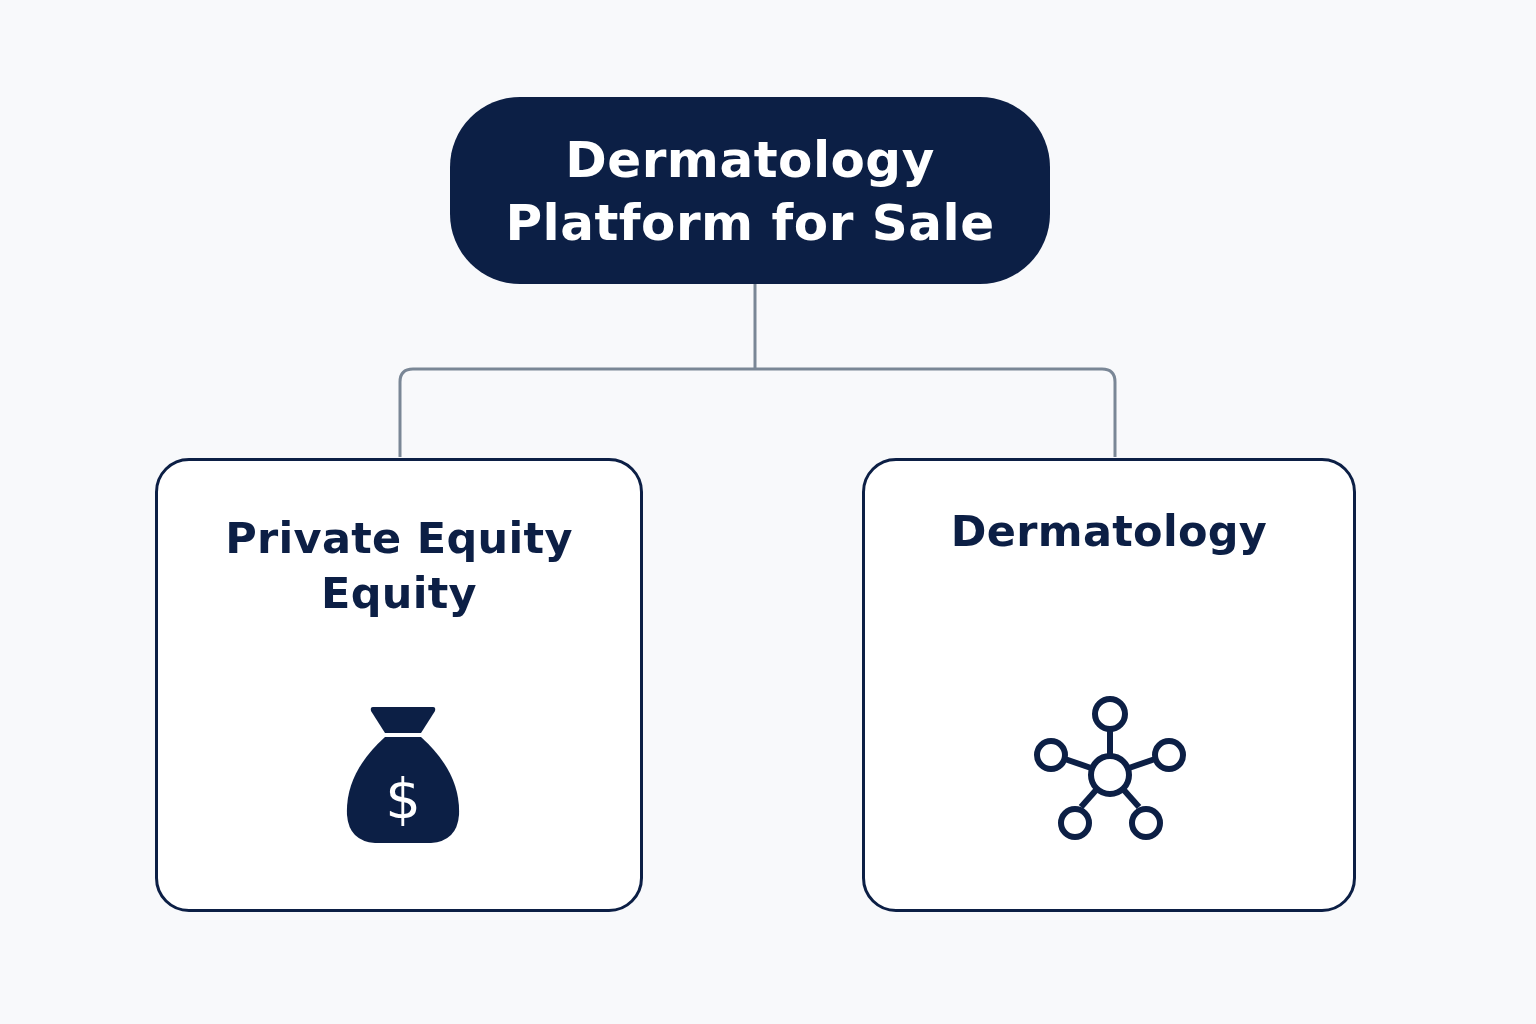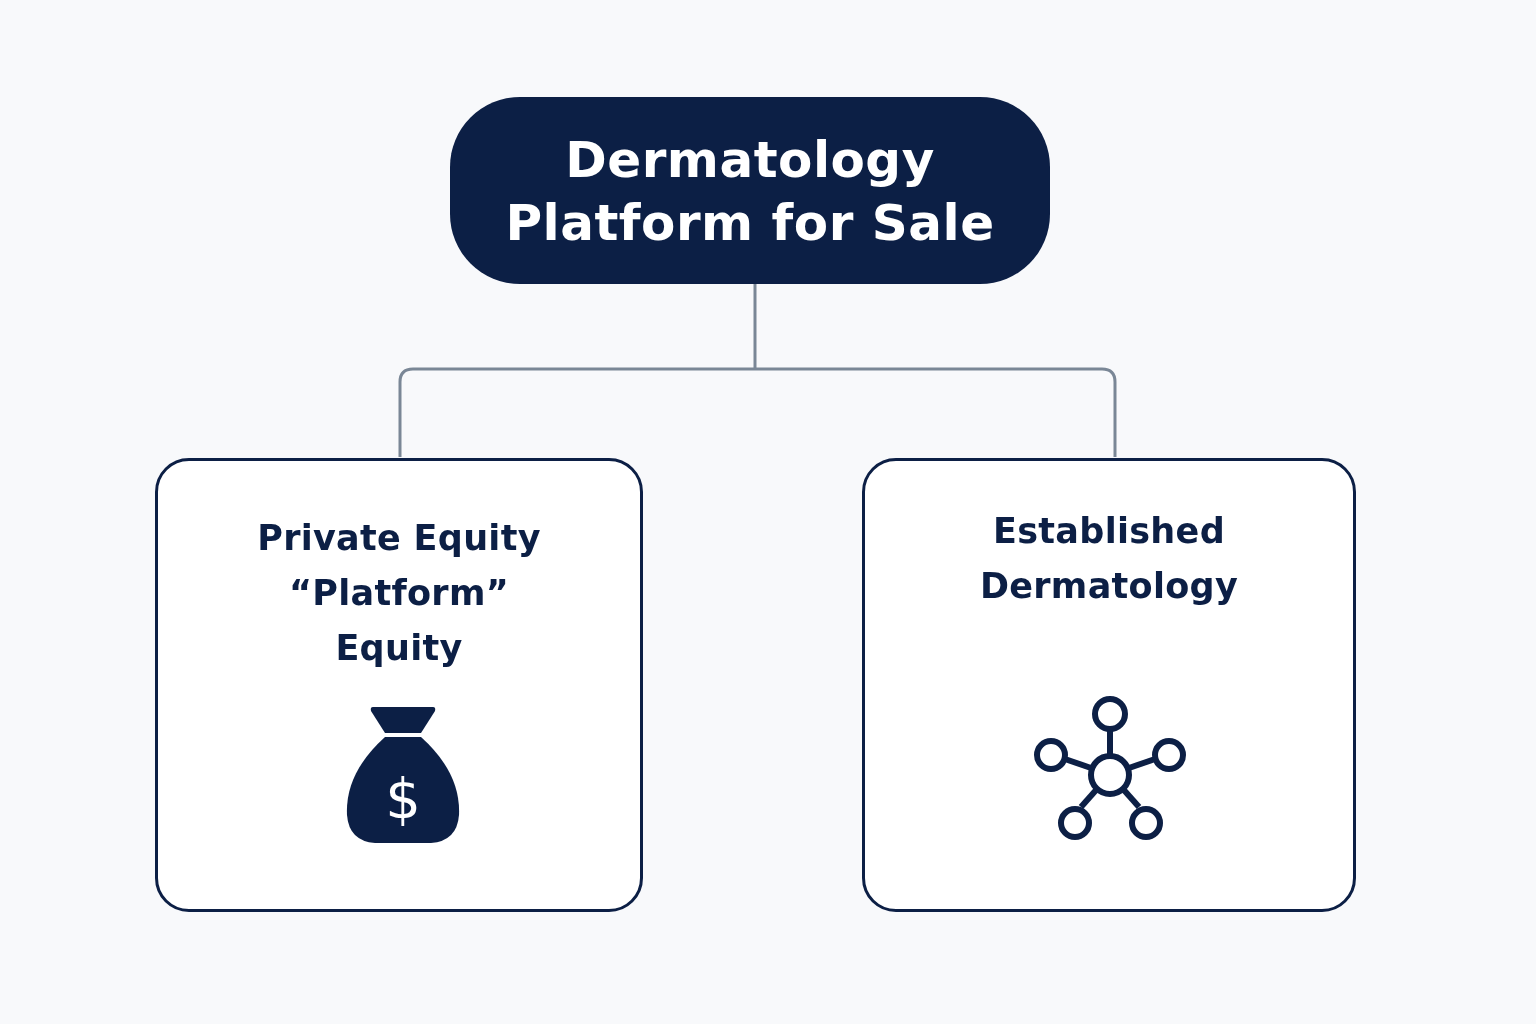--- a/index.html
+++ b/index.html
@@ -55,21 +55,21 @@
       box-sizing: border-box;
     }
     .child-left { left: 155px; }
     .child-right { left: 862px; width: 494px; }
     .child-title {
       position: absolute;
       left: 0;
       right: 0;
       color: #0c1f45;
       font-weight: bold;
-      font-size: 35px;
+      font-size: 43px;
       line-height: 55px;
       text-align: center;
       letter-spacing: 0.3px;
     }
     .child-left .child-title { top: 50px; }
     .child-right .child-title { top: 43px; }
     .icon {
       position: absolute;
     }
     .child-left .icon {
@@ -97,33 +97,31 @@
 <div class="root-node">
   <div class="root-title">
     <div>Dermatology</div>
     <div>Platform for Sale</div>
   </div>
 </div>
 
 <div class="child-box child-left">
   <div class="child-title">
     <div>Private Equity</div>
-    <div>“Platform”</div>
     <div>Equity</div>
   </div>
   <svg class="icon" viewBox="0 0 120 146">
     <path d="M30 4 L90 4 Q93 4 92 8 L78 30 L42 30 L28 8 Q27 4 30 4 Z" fill="#0c1f45"></path>
     <path d="M42 34 L78 34 Q118 70 116 112 Q114 138 88 140 L32 140 Q6 138 4 112 Q2 70 42 34 Z" fill="#0c1f45"></path>
     <text x="60" y="115" text-anchor="middle" font-family="DejaVu Sans, sans-serif" font-size="56" fill="#ffffff">$</text>
   </svg>
 </div>
 
 <div class="child-box child-right">
   <div class="child-title">
-    <div>Established</div>
     <div>Dermatology</div>
   </div>
   <svg class="icon" viewBox="0 0 154 148">
     <g stroke="#0c1f45" stroke-width="6" fill="none">
       <line x1="77" y1="36" x2="77" y2="60"></line>
       <line x1="32" y1="64" x2="58" y2="73"></line>
       <line x1="122" y1="64" x2="96" y2="73"></line>
       <line x1="48" y1="112" x2="64" y2="94"></line>
       <line x1="106" y1="112" x2="90" y2="94"></line>
       <circle cx="77" cy="80" r="19"></circle>

